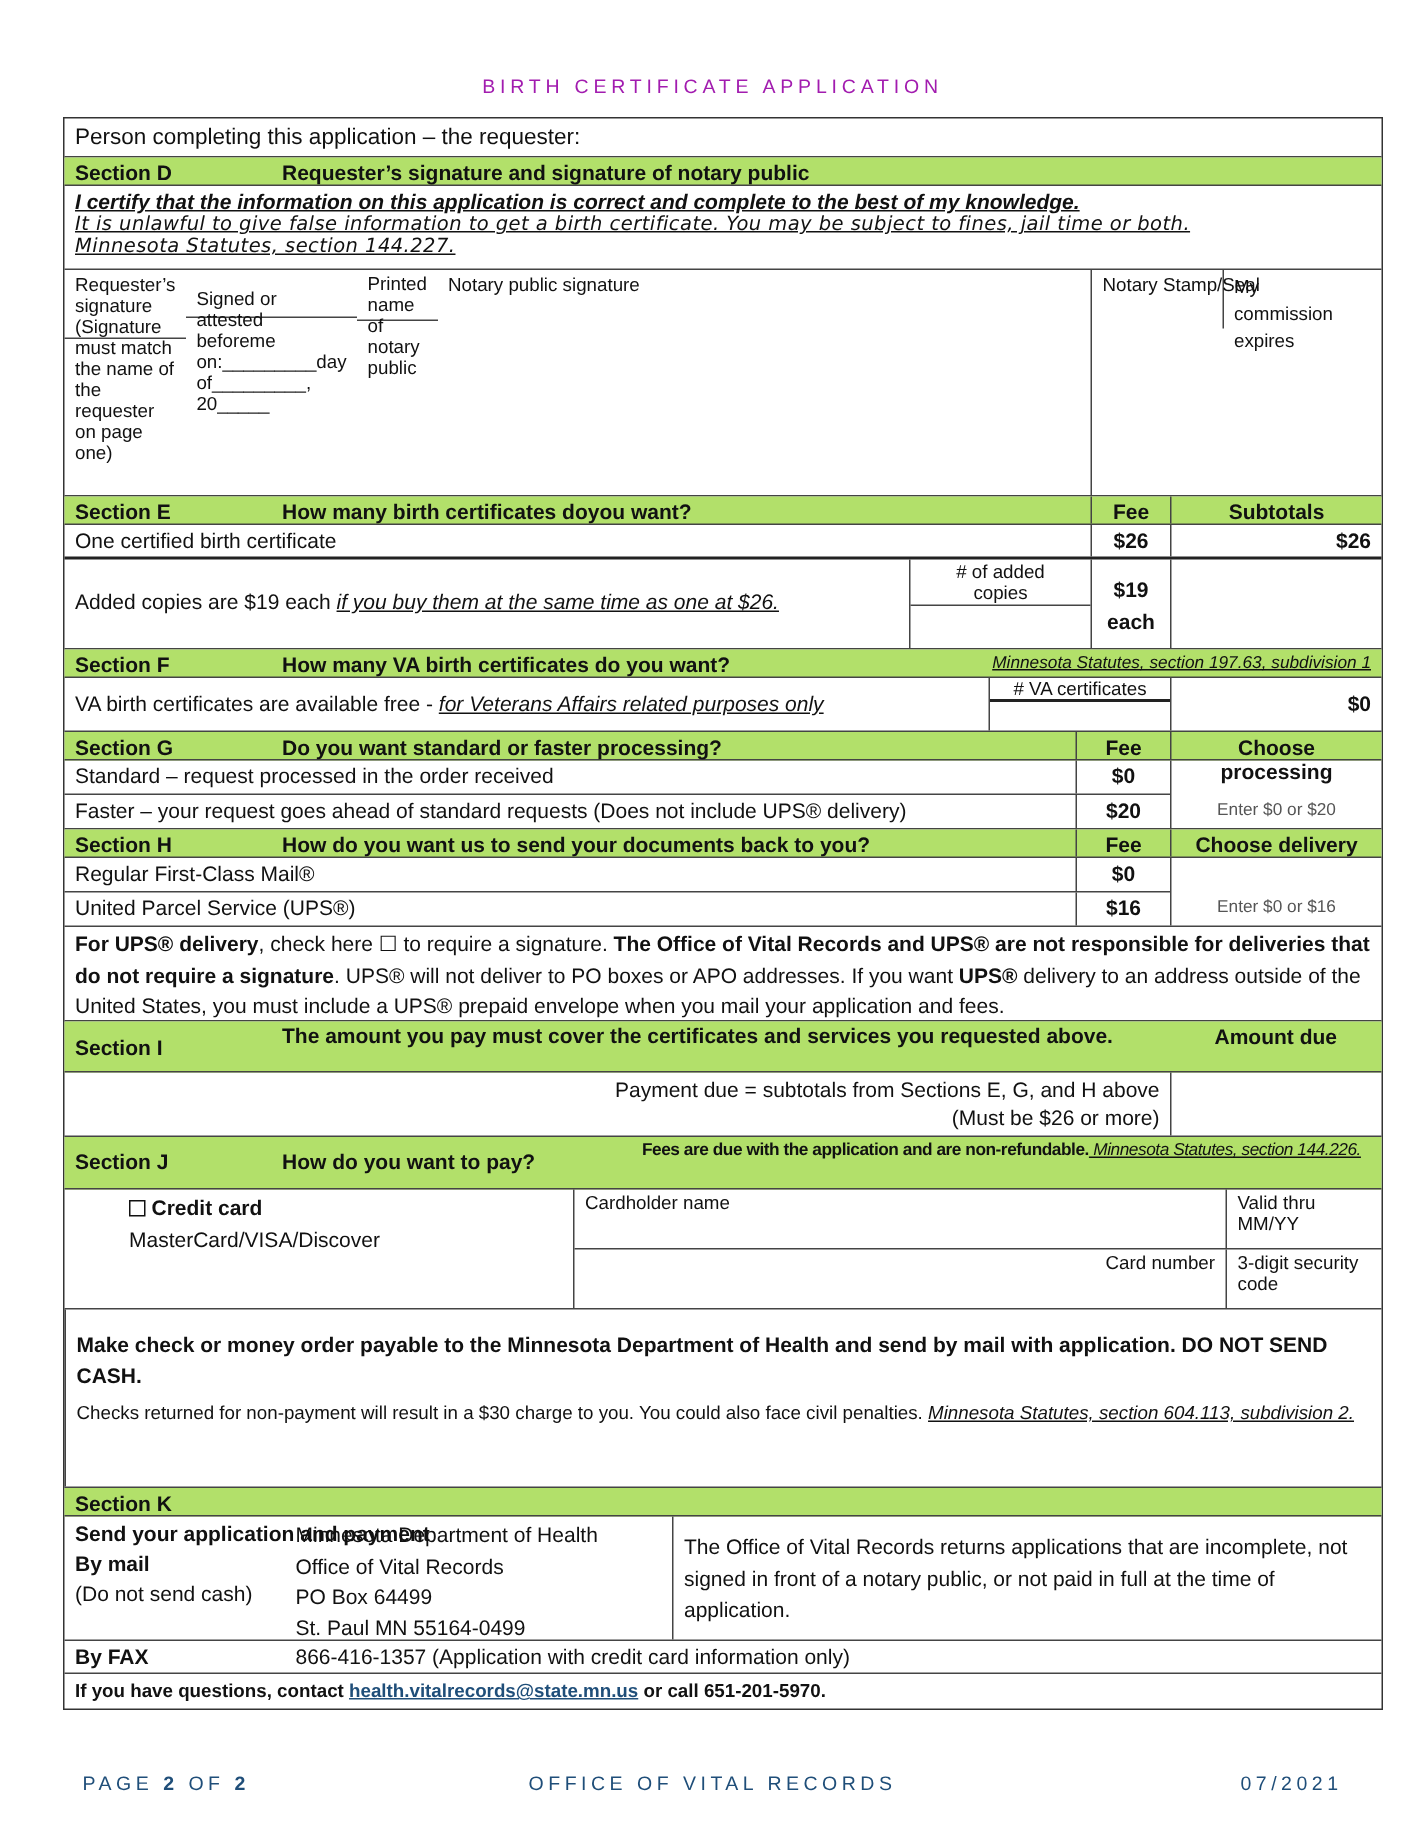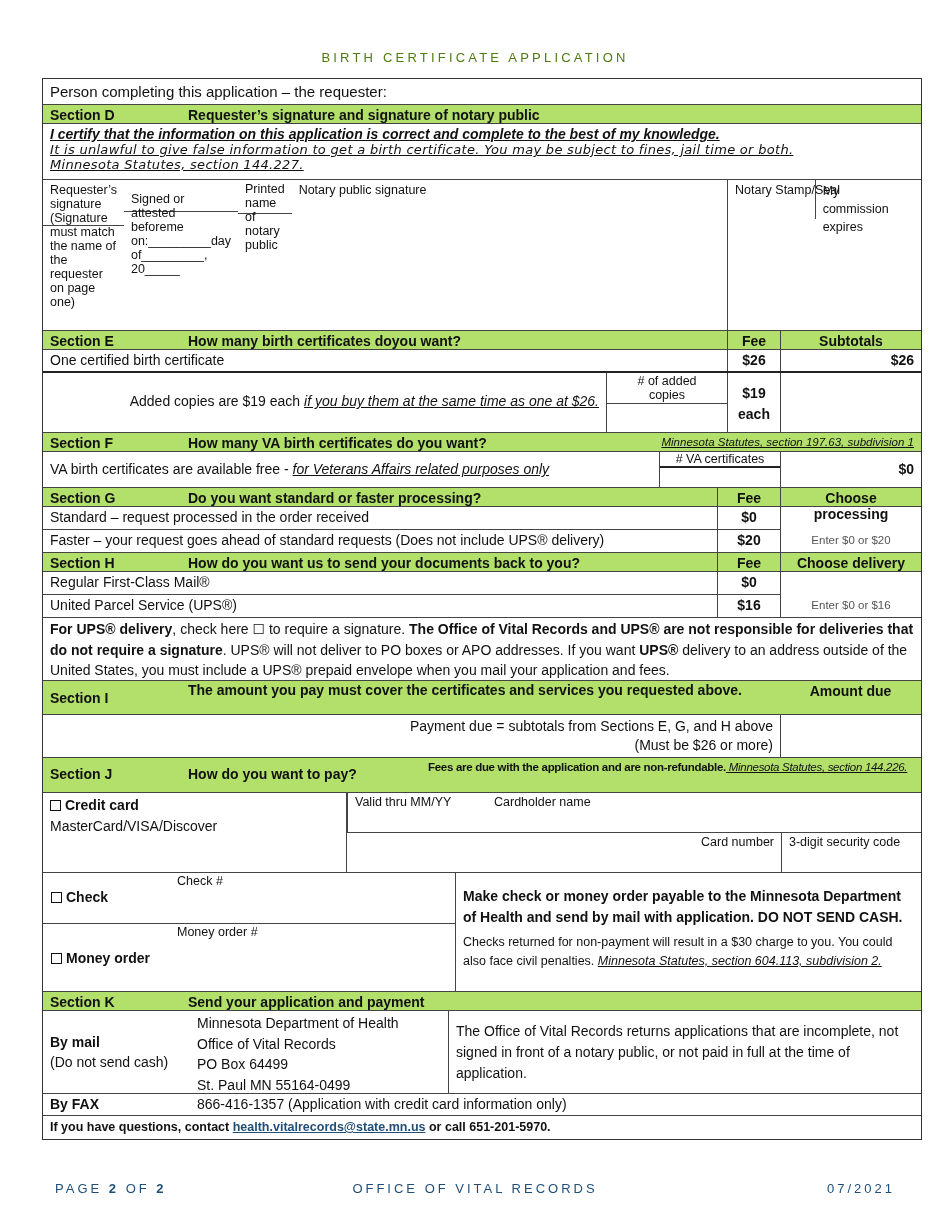--- a/index.html
+++ b/index.html
@@ -1,18 +1,18 @@
 <!DOCTYPE html>
 <html><head>
 <meta charset="utf-8">
 <style>
   * { box-sizing: border-box; margin: 0; padding: 0; }
   html, body { width: 950px; height: 1230px; background: #ffffff; }
   body { font-family: "Liberation Sans", "DejaVu Sans", sans-serif; color: #111; position: relative; font-size: 14px; }
-  .hdr-title { position: absolute; top: 50px; left: 0; width: 950px; text-align: center; color: #4d7c0f; font-size: 13px; letter-spacing: 3.2px; }
+  .hdr-title { position: absolute; top: 50px; left: 0; width: 950px; text-align: center; color: #a21caf; font-size: 13px; letter-spacing: 3.2px; }
   .form { position: absolute; left: 42px; top: 78px; width: 880px; border: 1px solid #333; }
   .row { display: flex; border-bottom: 1px solid #444; }
   .row:last-child { border-bottom: none; }
   .cell { padding: 2px 7px; }
   .green { background: #b2e06a; font-weight: bold; }
   .green .sec { width: 138px; flex: none; }
   .bl { border-left: 1px solid #444; }
   .b { font-weight: bold; }
   .i { font-style: italic; text-decoration: underline; }
   .c { text-align: center; }
@@ -65,21 +65,21 @@
     <div class="cell" style="width:546px;">How many birth certificates doyou want?</div>
     <div class="cell bl c" style="width:53px;">Fee</div>
     <div class="cell bl c" style="flex:1;">Subtotals</div>
   </div>
   <div class="row thick" style="height:23px;">
     <div class="cell" style="width:684px;">One certified birth certificate</div>
     <div class="cell bl c b" style="width:53px;">$26</div>
     <div class="cell bl r b" style="flex:1;">$26</div>
   </div>
   <div class="row" style="height:60px;">
-    <div class="cell" style="width:563px;padding-top:20px;text-align:right;"><span>Added copies are $19 each </span><span class="i">if you buy them at the same time as one at $26.</span></div>
+    <div class="cell" style="width:563px;padding-top:20px;"><span>Added copies are $19 each </span><span class="i">if you buy them at the same time as one at $26.</span></div>
     <div class="bl" style="width:121px;display:flex;flex-direction:row;">
       <div class="c small" style="height:31px;line-height:14px;border-bottom:1px solid #444;padding:1px 14px;"># of added copies</div>
       <div style="flex:1;"></div>
     </div>
     <div class="cell bl c b" style="width:53px;padding-top:10px;line-height:21px;">$19 each</div>
     <div class="bl" style="flex:1;"></div>
   </div>
 
   <div class="row green" style="height:19px;">
     <div class="cell sec">Section F</div>
@@ -152,53 +152,43 @@
     </div>
     <div class="bl" style="flex:1;"></div>
   </div>
 
   <div class="row green" style="height:35px;">
     <div class="cell sec" style="padding-top:8px;">Section J</div>
     <div class="cell" style="width:240px;padding-top:8px;">How do you want to pay?</div>
     <div class="cell tiny" style="flex:1;line-height:15px;padding-top:2px;letter-spacing:-0.3px;"><span>Fees are due with the application and are non-refundable.</span><span class="i" style="font-weight:normal;"> Minnesota Statutes, section 144.226.</span></div>
   </div>
   <div class="row" style="height:80px;">
-    <div class="cell" style="width:303px;line-height:21px;">
+    <div class="cell" style="width:303px;line-height:21px;margin-left:36px;">
       <div class="b"><span class="box"></span><span>Credit card</span></div>
       <div>MasterCard/VISA/Discover</div>
     </div>
     <div class="bl" style="flex:1;display:flex;flex-direction:column;">
       <div style="display:flex;height:40px;border-bottom:1px solid #444;">
+        <div class="cell small" style="width:434px;"><span>Cardholder name</span></div>
         <div class="cell small bl" style="flex:1;"><span>Valid thru MM/YY</span></div>
-        <div class="cell small" style="width:434px;"><span>Cardholder name</span></div>
       </div>
       <div style="display:flex;flex:1;">
         <div class="cell small" style="width:434px;text-align:right;"><span>Card number</span></div>
         <div class="cell small bl" style="flex:1;"><span>3-digit security code</span></div>
       </div>
     </div>
   </div>
   <div class="row" style="height:119px;">
-    <div style="width:412px;display:flex;flex-direction:column;">
-      <div style="height:51px;border-bottom:1px solid #444;position:relative;">
-        <div class="small" style="position:absolute;left:134px;top:1px;">Check #</div>
-        <div class="b" style="position:absolute;left:8px;top:16px;"><span class="box"></span><span>Check</span></div>
-      </div>
-      <div style="flex:1;position:relative;">
-        <div class="small" style="position:absolute;left:134px;top:1px;">Money order #</div>
-        <div class="b" style="position:absolute;left:8px;top:26px;"><span class="box"></span><span>Money order</span></div>
-      </div>
-    </div>
     <div class="cell bl" style="flex:1;padding-top:13px;">
       <div class="b" style="line-height:21px;">Make check or money order payable to the Minnesota Department of Health and send by mail with application. DO NOT SEND CASH.</div>
       <div class="small" style="line-height:19px;margin-top:5px;"><span>Checks returned for non-payment will result in a $30 charge to you. You could also face civil penalties. </span><span class="i">Minnesota Statutes, section 604.113, subdivision 2.</span></div>
     </div>
   </div>
 
-  <div class="row green" style="height:19px;">
+  <div class="row green" style="height:19px;flex-direction:column;">
     <div class="cell sec">Section K</div>
     <div class="cell">Send your application and payment</div>
   </div>
   <div class="row" style="height:83px;">
     <div class="cell" style="width:147px;padding-top:21px;line-height:20px;">
       <div class="b">By mail</div>
       <div>(Do not send cash)</div>
     </div>
     <div class="cell" style="width:258px;line-height:20.5px;">
       <div>Minnesota Department of Health</div>

